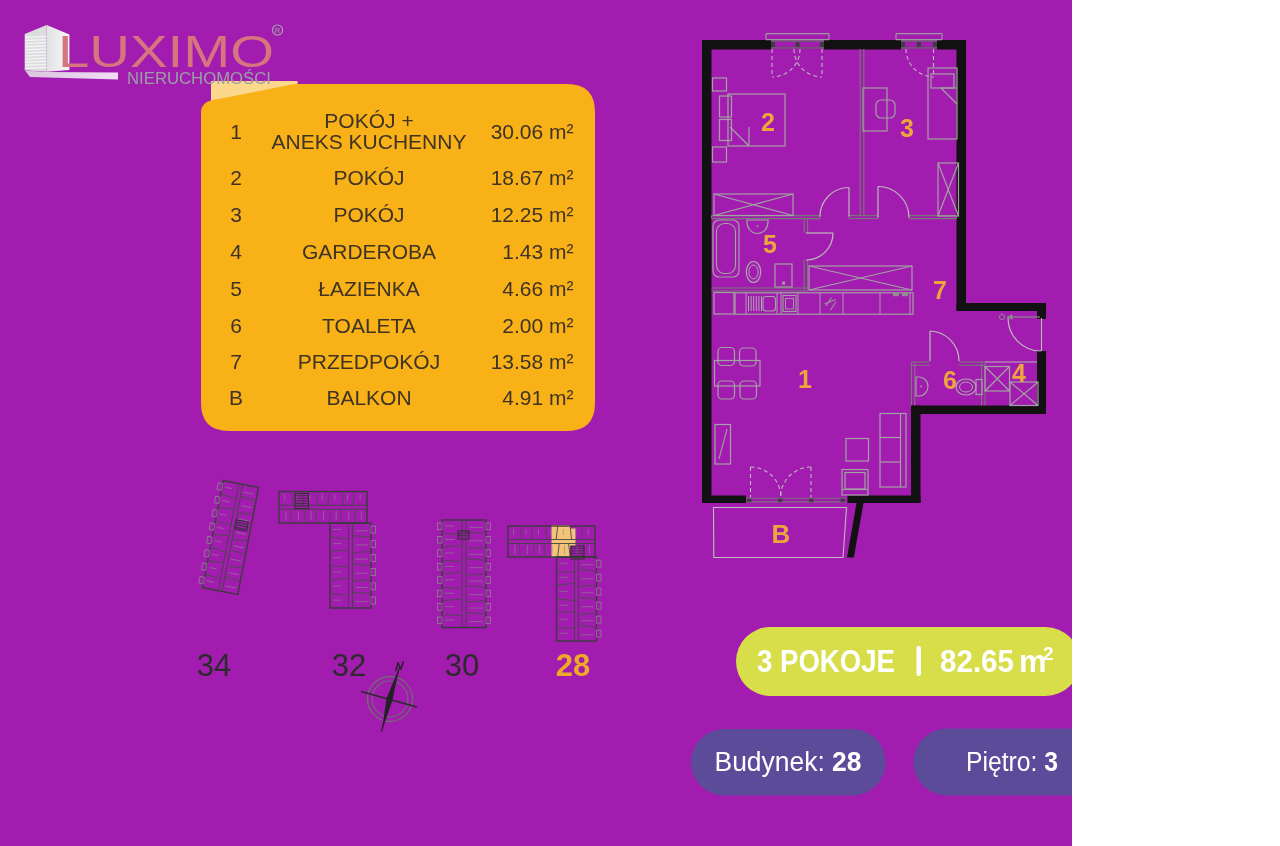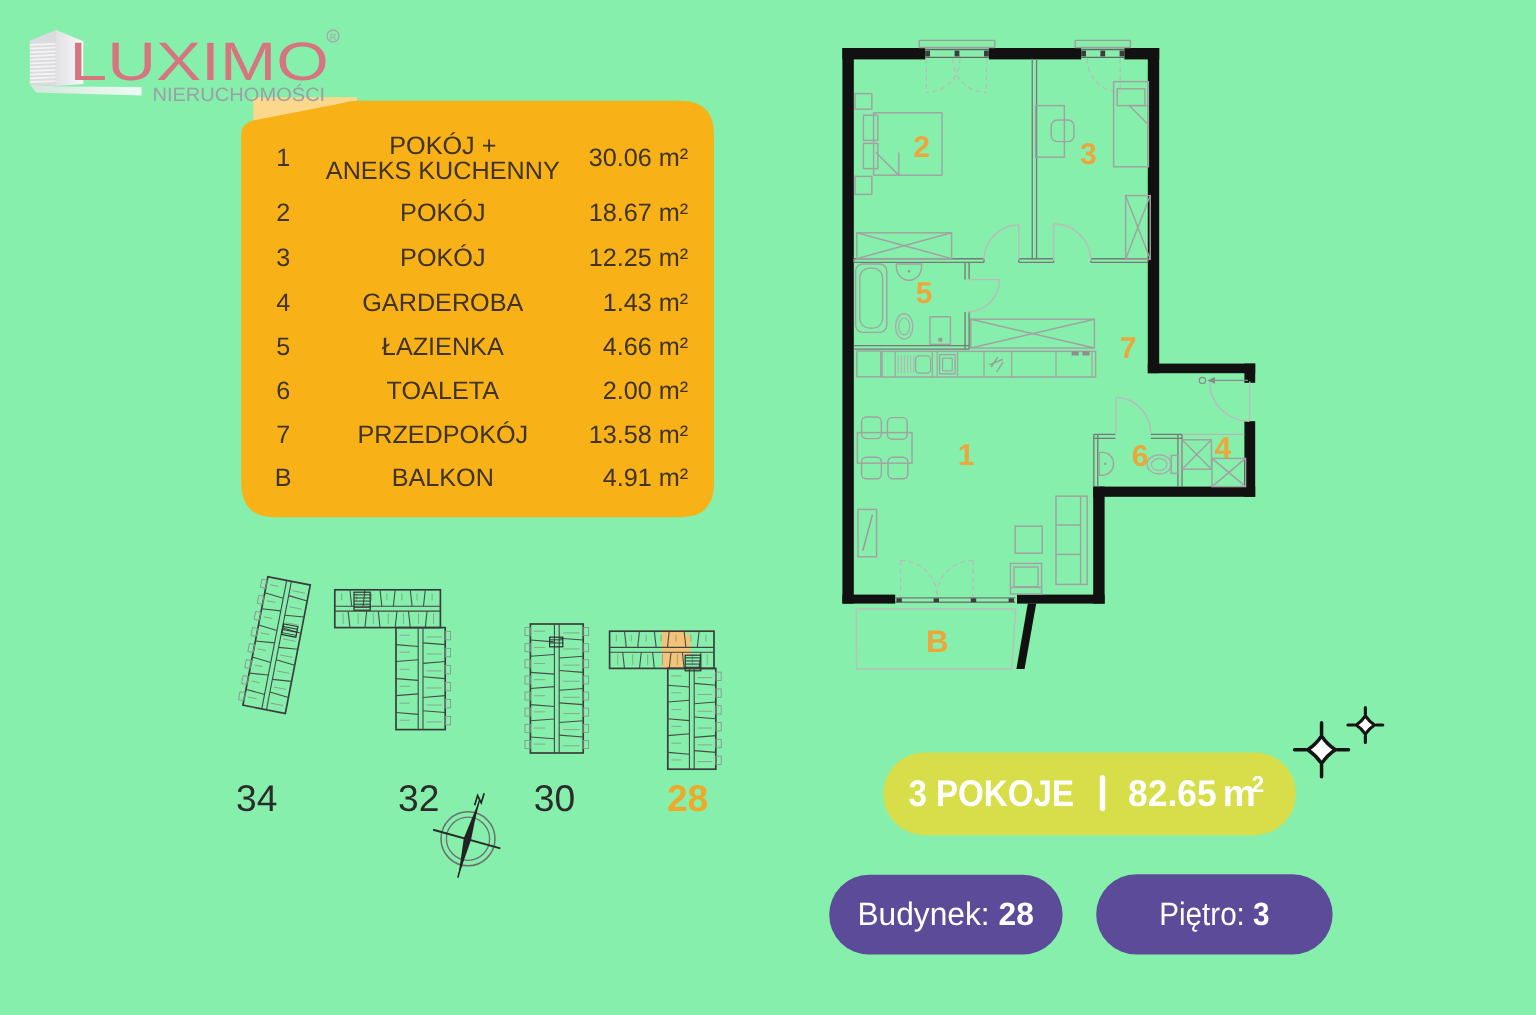--- a/index.html
+++ b/index.html
@@ -1,17 +1,17 @@
 <!DOCTYPE html>
 <html lang="pl"><head>
 <meta charset="utf-8">
 <title>Luximo - rzut mieszkania</title>
 <style>
   html,body{margin:0;padding:0;background:#ffffff;}
-  #page{position:relative;width:1280px;height:846px;background:#86efac;overflow:hidden;
+  #page{position:relative;width:1072px;height:846px;background:#a21caf;overflow:hidden;
         font-family:"Liberation Sans", sans-serif;text-align:center;}
   svg{position:absolute;left:0;top:0;}
 </style>
 </head>
 <body>
 
 <div id="page">
 <svg width="1280" height="846" viewBox="0 0 1280 846" xmlns="http://www.w3.org/2000/svg">
 
 <rect x="211" y="81" width="86.5" height="38" fill="#fbd88b"></rect>

